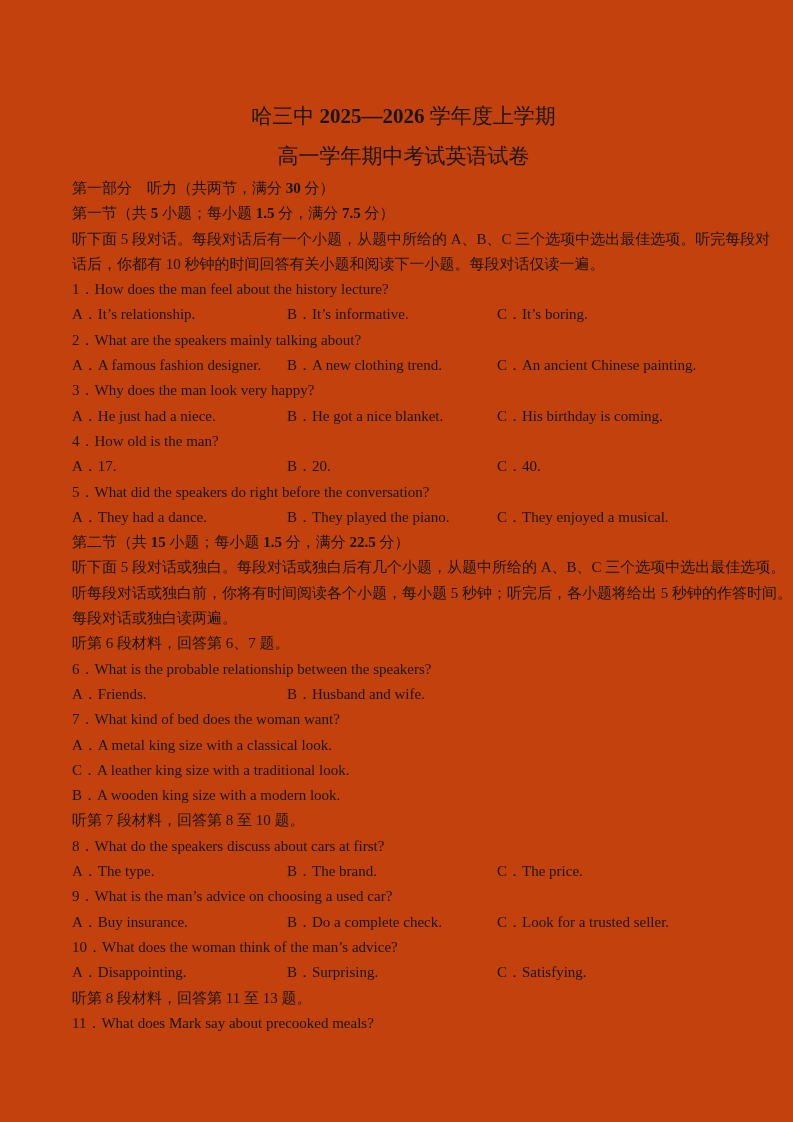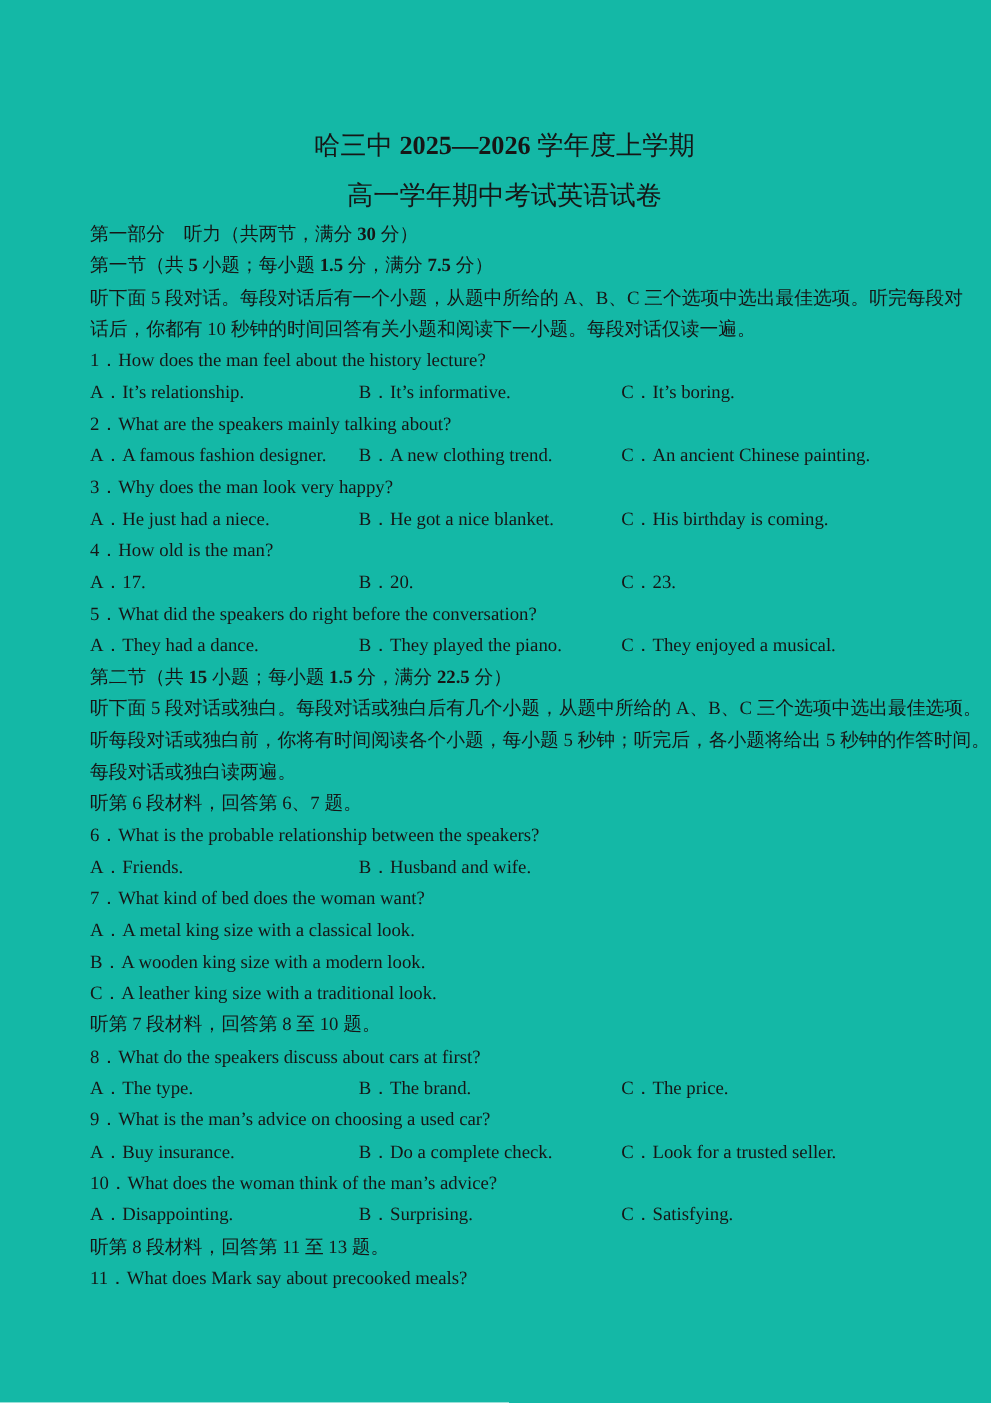--- a/index.html
+++ b/index.html
@@ -1,20 +1,20 @@
 <!DOCTYPE html>
 <html><head>
 <meta charset="utf-8">
 <style>
   html, body { margin: 0; padding: 0; background: #ffffff; }
   .page {
     position: relative;
     width: 793px;
     height: 1122px;
-    background: #14b8a6;
+    background: #c2410c;
     box-sizing: border-box;
     padding: 96px 58px 0 72px;
     font-family: "Liberation Serif", "DejaVu Serif", serif;
     font-size: 15px;
     color: #161616;
     overflow: hidden;
   }
   .title {
     text-align: center;
     font-size: 21px;
@@ -70,21 +70,21 @@
   <div class="line opts">
     <span class="oA">A．He just had a niece.</span>
     <span class="oB">B．He got a nice blanket.</span>
     <span class="oC">C．His birthday is coming.</span>
   </div>
 
   <div class="line">4．How old is the man?</div>
   <div class="line opts">
     <span class="oA">A．17.</span>
     <span class="oB">B．20.</span>
-    <span class="oC">C．23.</span>
+    <span class="oC">C．40.</span>
   </div>
 
   <div class="line">5．What did the speakers do right before the conversation?</div>
   <div class="line opts">
     <span class="oA">A．They had a dance.</span>
     <span class="oB">B．They played the piano.</span>
     <span class="oC">C．They enjoyed a musical.</span>
   </div>
 
   <div class="line">
@@ -98,22 +98,22 @@
   <div class="line">听第 6 段材料，回答第 6、7 题。</div>
 
   <div class="line">6．What is the probable relationship between the speakers?</div>
   <div class="line opts">
     <span class="oA">A．Friends.</span>
     <span class="oB">B．Husband and wife.</span>
   </div>
 
   <div class="line">7．What kind of bed does the woman want?</div>
   <div class="line">A．A metal king size with a classical look.</div>
+  <div class="line">C．A leather king size with a traditional look.</div>
   <div class="line">B．A wooden king size with a modern look.</div>
-  <div class="line">C．A leather king size with a traditional look.</div>
 
   <div class="line">听第 7 段材料，回答第 8 至 10 题。</div>
 
   <div class="line">8．What do the speakers discuss about cars at first?</div>
   <div class="line opts">
     <span class="oA">A．The type.</span>
     <span class="oB">B．The brand.</span>
     <span class="oC">C．The price.</span>
   </div>
 

